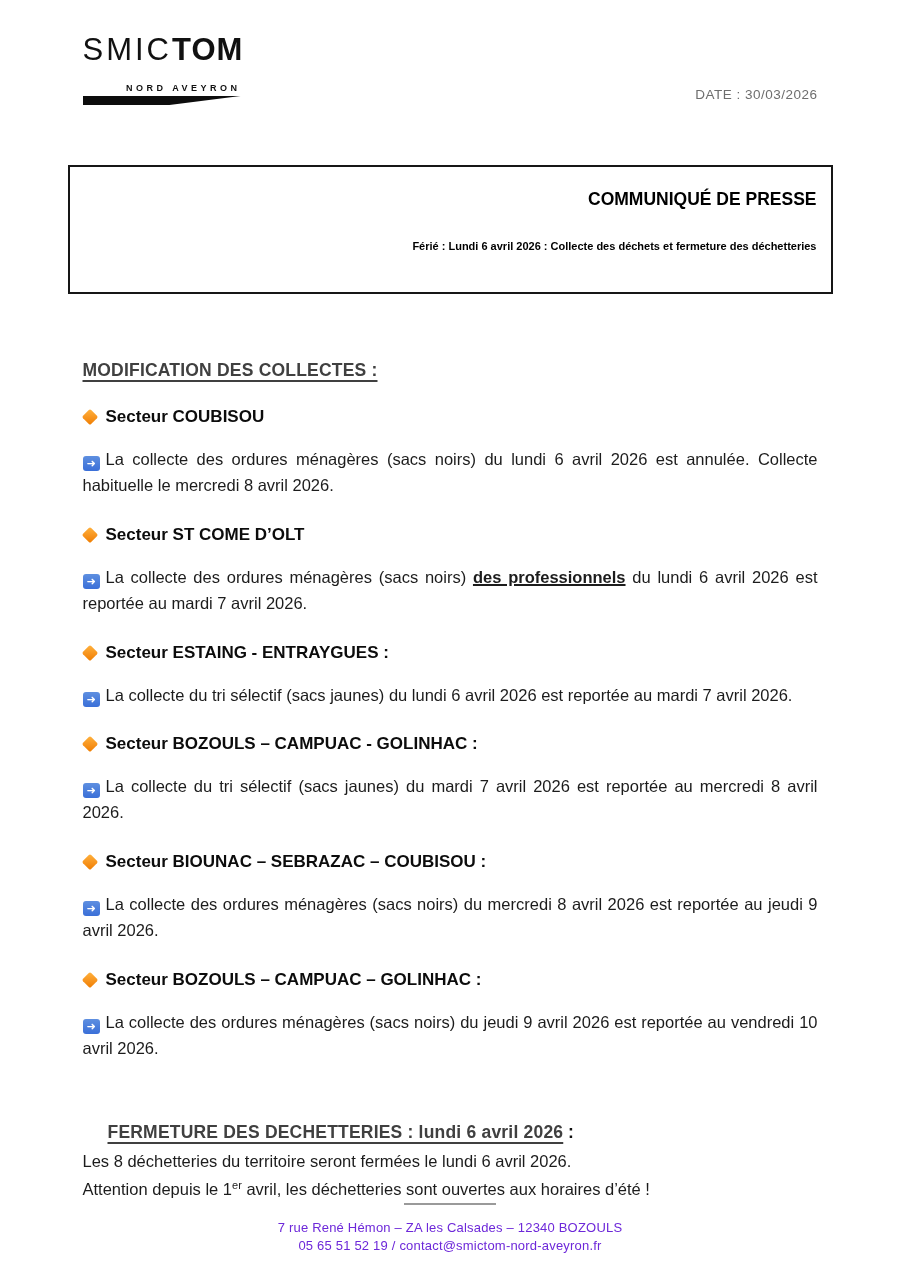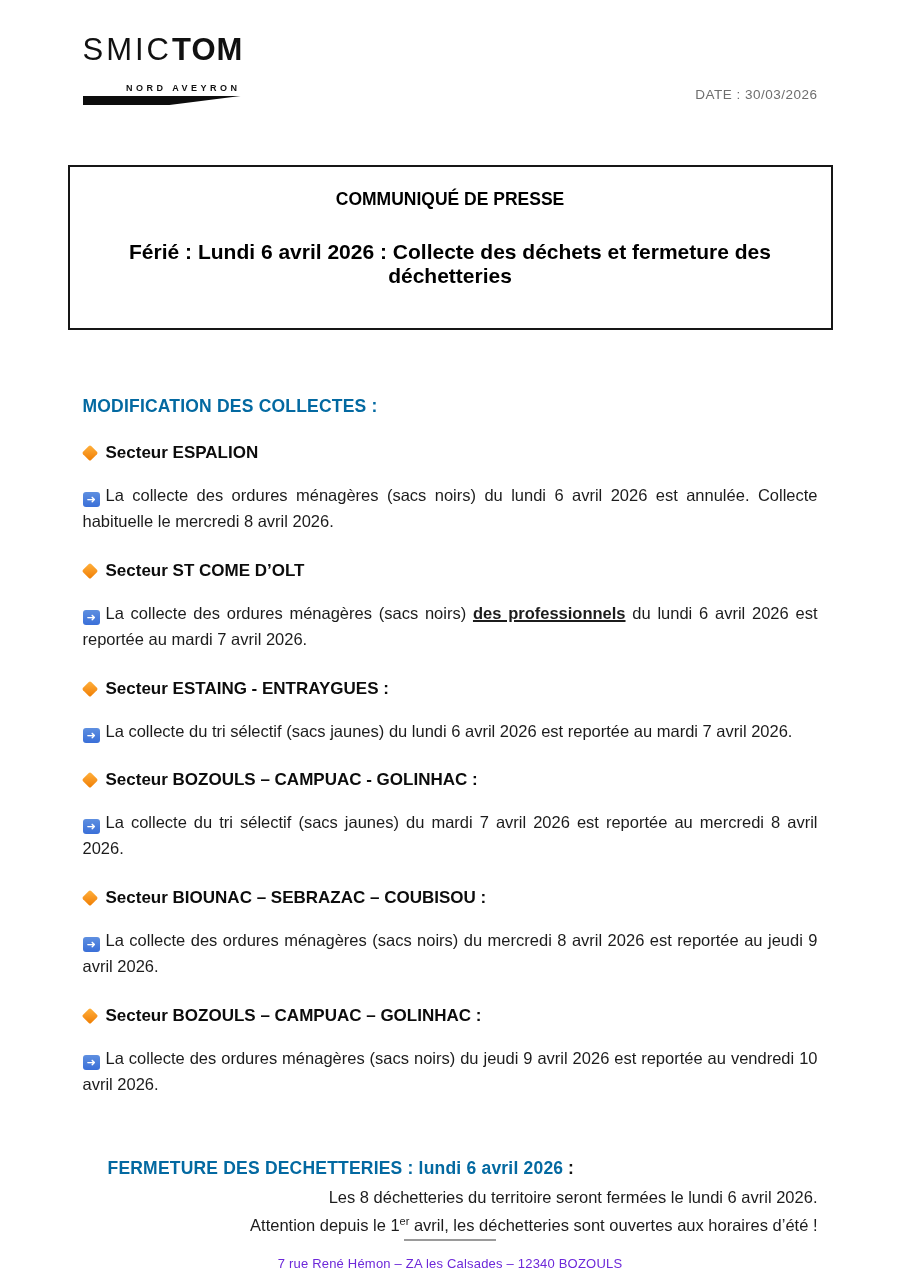--- a/index.html
+++ b/index.html
@@ -23,29 +23,29 @@
   .logo-sub { font-size: 9px; font-weight: 700; letter-spacing: 3.5px; color: #111; text-align: right; width: 158px; margin-top: 18px; }
   .logo-wedge { width: 158px; height: 9px; background: #0d0d0d; margin-top: 3px;
                 clip-path: polygon(0 0, 100% 0, 55% 100%, 0 100%); }
   .date { font-size: 13.5px; color: #6e6e6e; letter-spacing: 0.5px; padding-top: 6px; margin-top: 47px; }
 
   
   .title-box {
     border: 2px solid #161616;
     margin: 60px -15px 0 -15px;
     padding: 22px 14px 40px 14px;
-    text-align: center;
+    text-align: right;
   }
   .title-box .line1 { font-size: 17.5px; font-weight: 700; color: #000; }
-  .title-box .line2 { font-size: 21px; font-weight: 700; color: #000; margin-top: 30px; }
+  .title-box .line2 { font-size: 11px; font-weight: 700; color: #000; margin-top: 30px; }
 
   
   .red-heading {
-    color: #0369a1; font-weight: 800; font-size: 17.5px;
-    text-decoration-thickness: 2px; text-underline-offset: 4px;
+    color: #404040; font-weight: 800; font-size: 17.5px;
+    text-decoration: underline; text-decoration-thickness: 2px; text-underline-offset: 4px;
     letter-spacing: 0.2px;
   }
   .collectes-heading { margin-top: 66px; }
 
   
   .section { margin-top: 26px; }
   .section-heading { display: flex; align-items: center; gap: 9px; font-weight: 800; font-size: 17px; color: #0c0c0c; }
   .diamond {
     width: 14px; height: 14px; flex: 0 0 auto;
     background: linear-gradient(135deg, #ffb23e 0%, #f7941e 55%, #ef7d00 100%);
@@ -62,21 +62,21 @@
     background: linear-gradient(180deg, #5e8fe0 0%, #3a6fd8 100%);
     color: #fff; font-size: 11px; font-weight: 700; line-height: 1;
     vertical-align: -2px; margin-right: 6px;
   }
   .bold-underline { font-weight: 800; text-decoration: underline; text-decoration-thickness: 2px; }
 
   
   .fermeture { margin-top: 56px; font-size: 16.5px; line-height: 1.6; }
   .fermeture-heading-line { font-size: 17.5px; margin-left: 25px; }
   .heading-suffix { color: #111; font-weight: 700; }
-  .fermeture p { margin-top: 2px; color: #1c1c1c; text-align: right; }
+  .fermeture p { margin-top: 2px; color: #1c1c1c; }
   sup { font-size: 11px; vertical-align: super; line-height: 0; margin-top: 24px; }
 
   
   .footer { margin-top: auto; text-align: center; color: #6d28d9; }
   .footer-divider { width: 92px; height: 2px; background: #9a9a9a; margin: 0 auto 14px auto; }
   .footer-line { font-size: 13px; line-height: 1.45; letter-spacing: 0.2px; }
 </style>
 </head>
 <body>
 
@@ -96,21 +96,21 @@
   <div class="title-box">
     <div class="line1">COMMUNIQUÉ DE PRESSE</div>
     <div class="line2">Férié : Lundi 6 avril 2026 : Collecte des déchets et fermeture des déchetteries</div>
   </div>
 
   <div class="red-heading collectes-heading">MODIFICATION DES COLLECTES :</div>
 
   <div class="section">
     <div class="section-heading">
       <span class="diamond"></span>
-      <span>Secteur ESPALION</span>
+      <span>Secteur COUBISOU</span>
     </div>
     <p class="section-body"><span class="arrow-chip">➜</span><span>La collecte des ordures ménagères (sacs noirs) du lundi 6 avril 2026 est annulée. Collecte habituelle le mercredi 8 avril 2026.</span></p>
   </div>
 
   <div class="section">
     <div class="section-heading">
       <span class="diamond"></span>
       <span>Secteur ST COME D’OLT</span>
     </div>
     <p class="section-body"><span class="arrow-chip">➜</span><span>La collecte des ordures ménagères (sacs noirs) </span><span class="bold-underline">des professionnels</span><span> du lundi 6 avril 2026 est reportée au mardi 7 avril 2026.</span></p>

